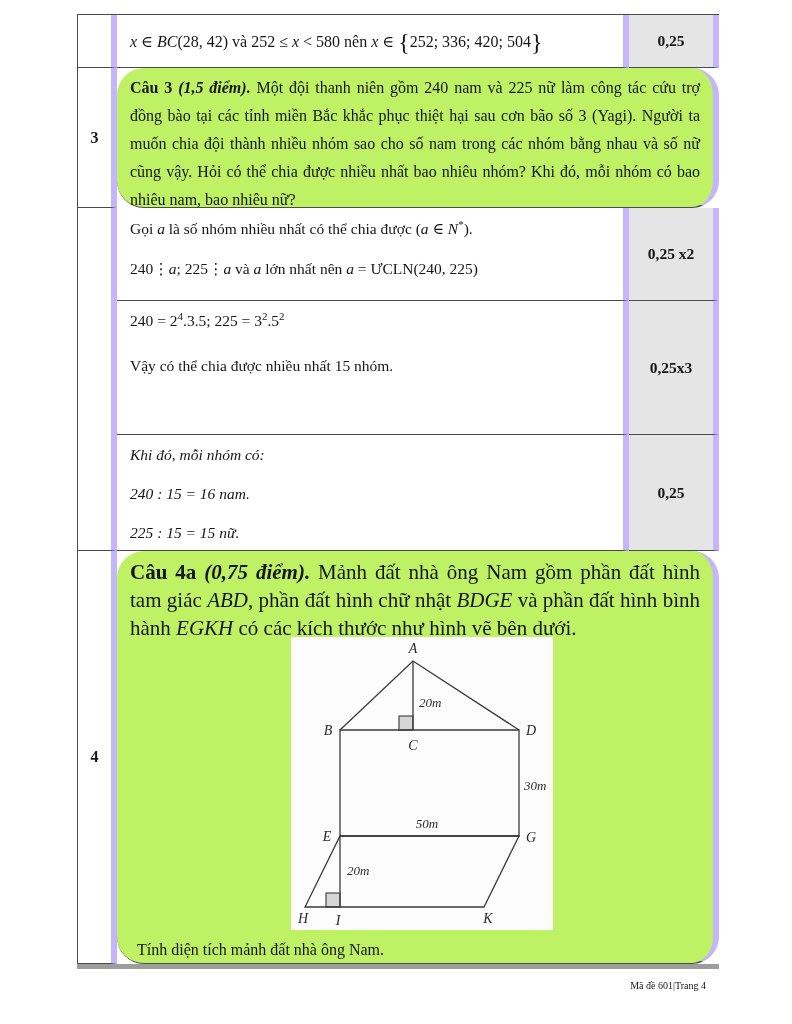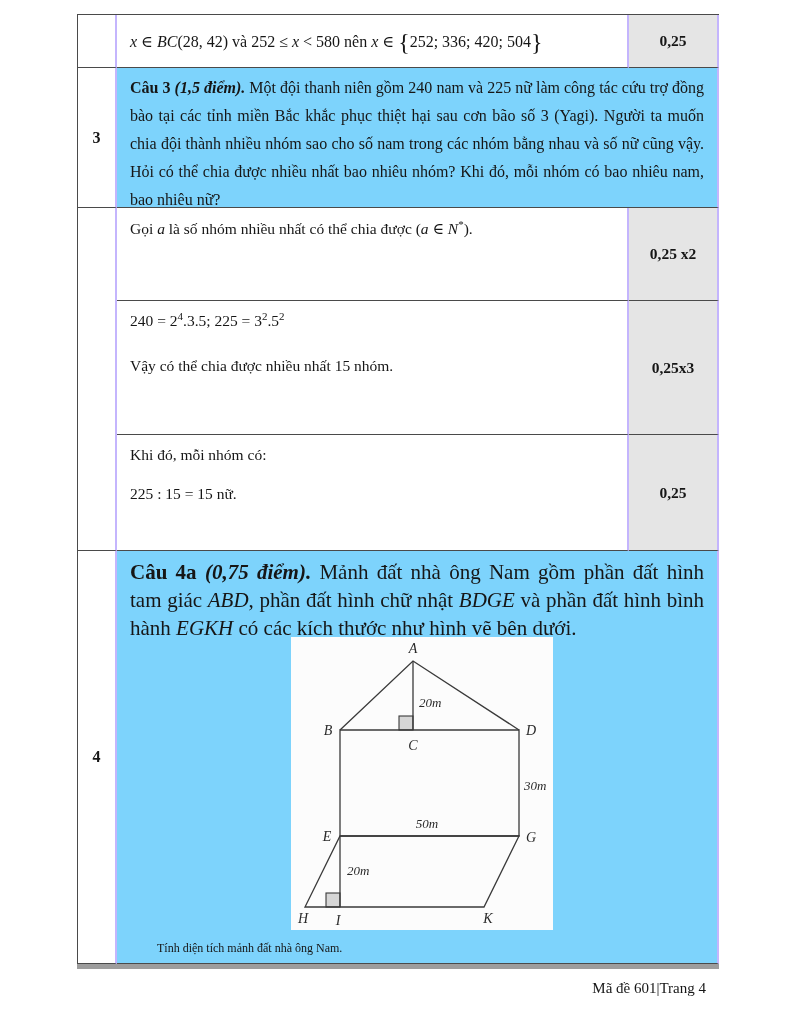--- a/index.html
+++ b/index.html
@@ -9,57 +9,57 @@
     overflow:hidden;
   }
   .table{
     position:absolute;left:77px;top:14px;width:641px;
     display:grid;
     grid-template-columns:39px 512px 90px;
     grid-template-rows:53px 140px 93px 134px 116px 413px;
     border-top:1px solid #4a4a4a;border-left:1px solid #4a4a4a;
     background:#ffffff;
   }
-  .cell{border-right:2px solid #c4b5fd;border-bottom:1px solid #4a4a4a;box-sizing:border-box;}
+  .cell{border-right:6px solid #c4b5fd;border-bottom:1px solid #4a4a4a;box-sizing:border-box;}
   .numcell{display:flex;align-items:center;justify-content:center;
     font-weight:bold;font-size:16px;background:#ffffff;}
   .ncA{grid-column:1;grid-row:1;}
   .nc3{grid-column:1;grid-row:2;}
   .ncMid{grid-column:1;grid-row:3 / span 3;}
   .nc4{grid-column:1;grid-row:6;}
   .carryContent{grid-column:2;grid-row:1;display:flex;align-items:center;
     padding:0 13px;font-size:16px;background:#ffffff;}
   .pts{display:flex;align-items:center;justify-content:center;
     font-weight:bold;font-size:15.5px;background:#e5e5e5;}
   .ptsA{grid-column:3;grid-row:1;}
   .ptsB{grid-column:3;grid-row:3;font-family:Liberation Serif, serif;}
   .ptsC{grid-column:3;grid-row:4;}
   .ptsD{grid-column:3;grid-row:5;}
-  .qcell{grid-column:2 / span 2;background:#7dd3fc;}
+  .qcell{grid-column:2 / span 2;background:#bef264;border-radius:27px;}
   .q3{grid-row:2;padding:6px 13px 0 13px;text-align:justify;
     font-size:16px;line-height:28px;}
   .q4{grid-row:6;position:relative;}
   .q4para{padding:7px 13px 0 13px;text-align:justify;font-size:21px;line-height:28px;}
   .sol{background:#ffffff;font-size:15.5px;}
   .solA{grid-column:2;grid-row:3;padding:9px 13px 9px 13px;}
   .solB{grid-column:2;grid-row:4;padding:8px 13px 0 13px;}
-  .solC{grid-column:2;grid-row:5;padding:8px 13px 0 13px;}
+  .solC{grid-column:2;grid-row:5;padding:8px 13px 0 13px;font-style:italic;}
   .sol p{margin:0;line-height:24px;}
   .solA p{margin-bottom:16px;}
   .solB p{margin-bottom:21px;}
   .solC p{margin-bottom:15px;}
   .b{font-weight:bold;}
   .bi{font-weight:bold;font-style:italic;}
   .m{font-style:italic;}
   .sup{vertical-align:super;font-size:11px;line-height:0;}
   .br{font-size:24px;font-weight:400;vertical-align:-3px;line-height:0;}
   .figbox{position:absolute;left:174px;top:86px;width:262px;height:293px;background:#fcfcfc;}
-  .task{position:absolute;left:40px;top:390px;font-size:12px;}
+  .task{position:absolute;left:20px;top:390px;font-size:16px;}
   .pagecut{position:absolute;left:77px;top:964px;width:642px;height:5px;background:#9d9d9d;}
-  .footer{position:absolute;top:980px;right:86px;font-size:15px;color:#161616;}
+  .footer{position:absolute;top:980px;right:86px;font-size:10px;color:#161616;}
   svg text{font-family:"Liberation Serif","DejaVu Serif",serif;font-style:italic;fill:#2a2a2a;}
   .vlabel{font-size:14px;}
   .dlabel{font-size:13px;}
 </style>
 </head>
 <body>
 
 <div class="table">
 
   <div class="cell numcell ncA"></div>
@@ -77,35 +77,37 @@
   <div class="cell pts ptsA">
     <span>0,25</span>
   </div>
 
   <div class="cell qcell q3">
     <span><span class="b">Câu 3 </span><span class="bi">(1,5 điểm).</span><span> Một đội thanh niên gồm 240 nam và 225 nữ làm công tác cứu trợ đồng bào tại các tỉnh miền Bắc khắc phục thiệt hại sau cơn bão số 3 (Yagi). Người ta muốn chia đội thành nhiều nhóm sao cho số nam trong các nhóm bằng nhau và số nữ cũng vậy. Hỏi có thể chia được nhiều nhất bao nhiêu nhóm? Khi đó, mỗi nhóm có bao nhiêu nam, bao nhiêu nữ?</span></span>
   </div>
 
   <div class="cell sol solA">
     <p><span>Gọi </span><span class="m">a</span><span> là số nhóm nhiều nhất có thể chia được (</span><span class="m">a</span><span> ∈ </span><span class="m">N</span><span class="sup">*</span><span>).</span></p>
+    <p><span>240</span><span>⋮</span><span class="m">a</span><span>; 225</span><span>⋮</span><span class="m">a</span><span> và </span><span class="m">a</span><span> lớn nhất nên </span><span class="m">a</span><span> = ƯCLN(240, 225)</span></p>
   </div>
   <div class="cell pts ptsB">
     <span>0,25 x2</span>
   </div>
 
   <div class="cell sol solB">
     <p><span>240 = 2</span><span class="sup">4</span><span>.3.5; 225 = 3</span><span class="sup">2</span><span>.5</span><span class="sup">2</span></p>
     <p><span>Vậy có thể chia được nhiều nhất 15 nhóm.</span></p>
   </div>
   <div class="cell pts ptsC">
     <span>0,25x3</span>
   </div>
 
   <div class="cell sol solC">
     <p><span>Khi đó, mỗi nhóm có:</span></p>
+    <p><span>240 : 15 = 16 nam.</span></p>
     <p><span>225 : 15 = 15 nữ.</span></p>
   </div>
   <div class="cell pts ptsD">
     <span>0,25</span>
   </div>
 
   <div class="cell qcell q4">
     <div class="q4para"><span class="b">Câu 4a </span><span class="bi">(0,75 điểm).</span><span> Mảnh đất nhà ông Nam gồm phần đất hình tam giác </span><span class="m">ABD</span><span>, phần đất hình chữ nhật </span><span class="m">BDGE</span><span> và phần đất hình bình hành </span><span class="m">EGKH</span><span> có các kích thước như hình vẽ bên dưới.</span></div>
 
     <div class="figbox">

